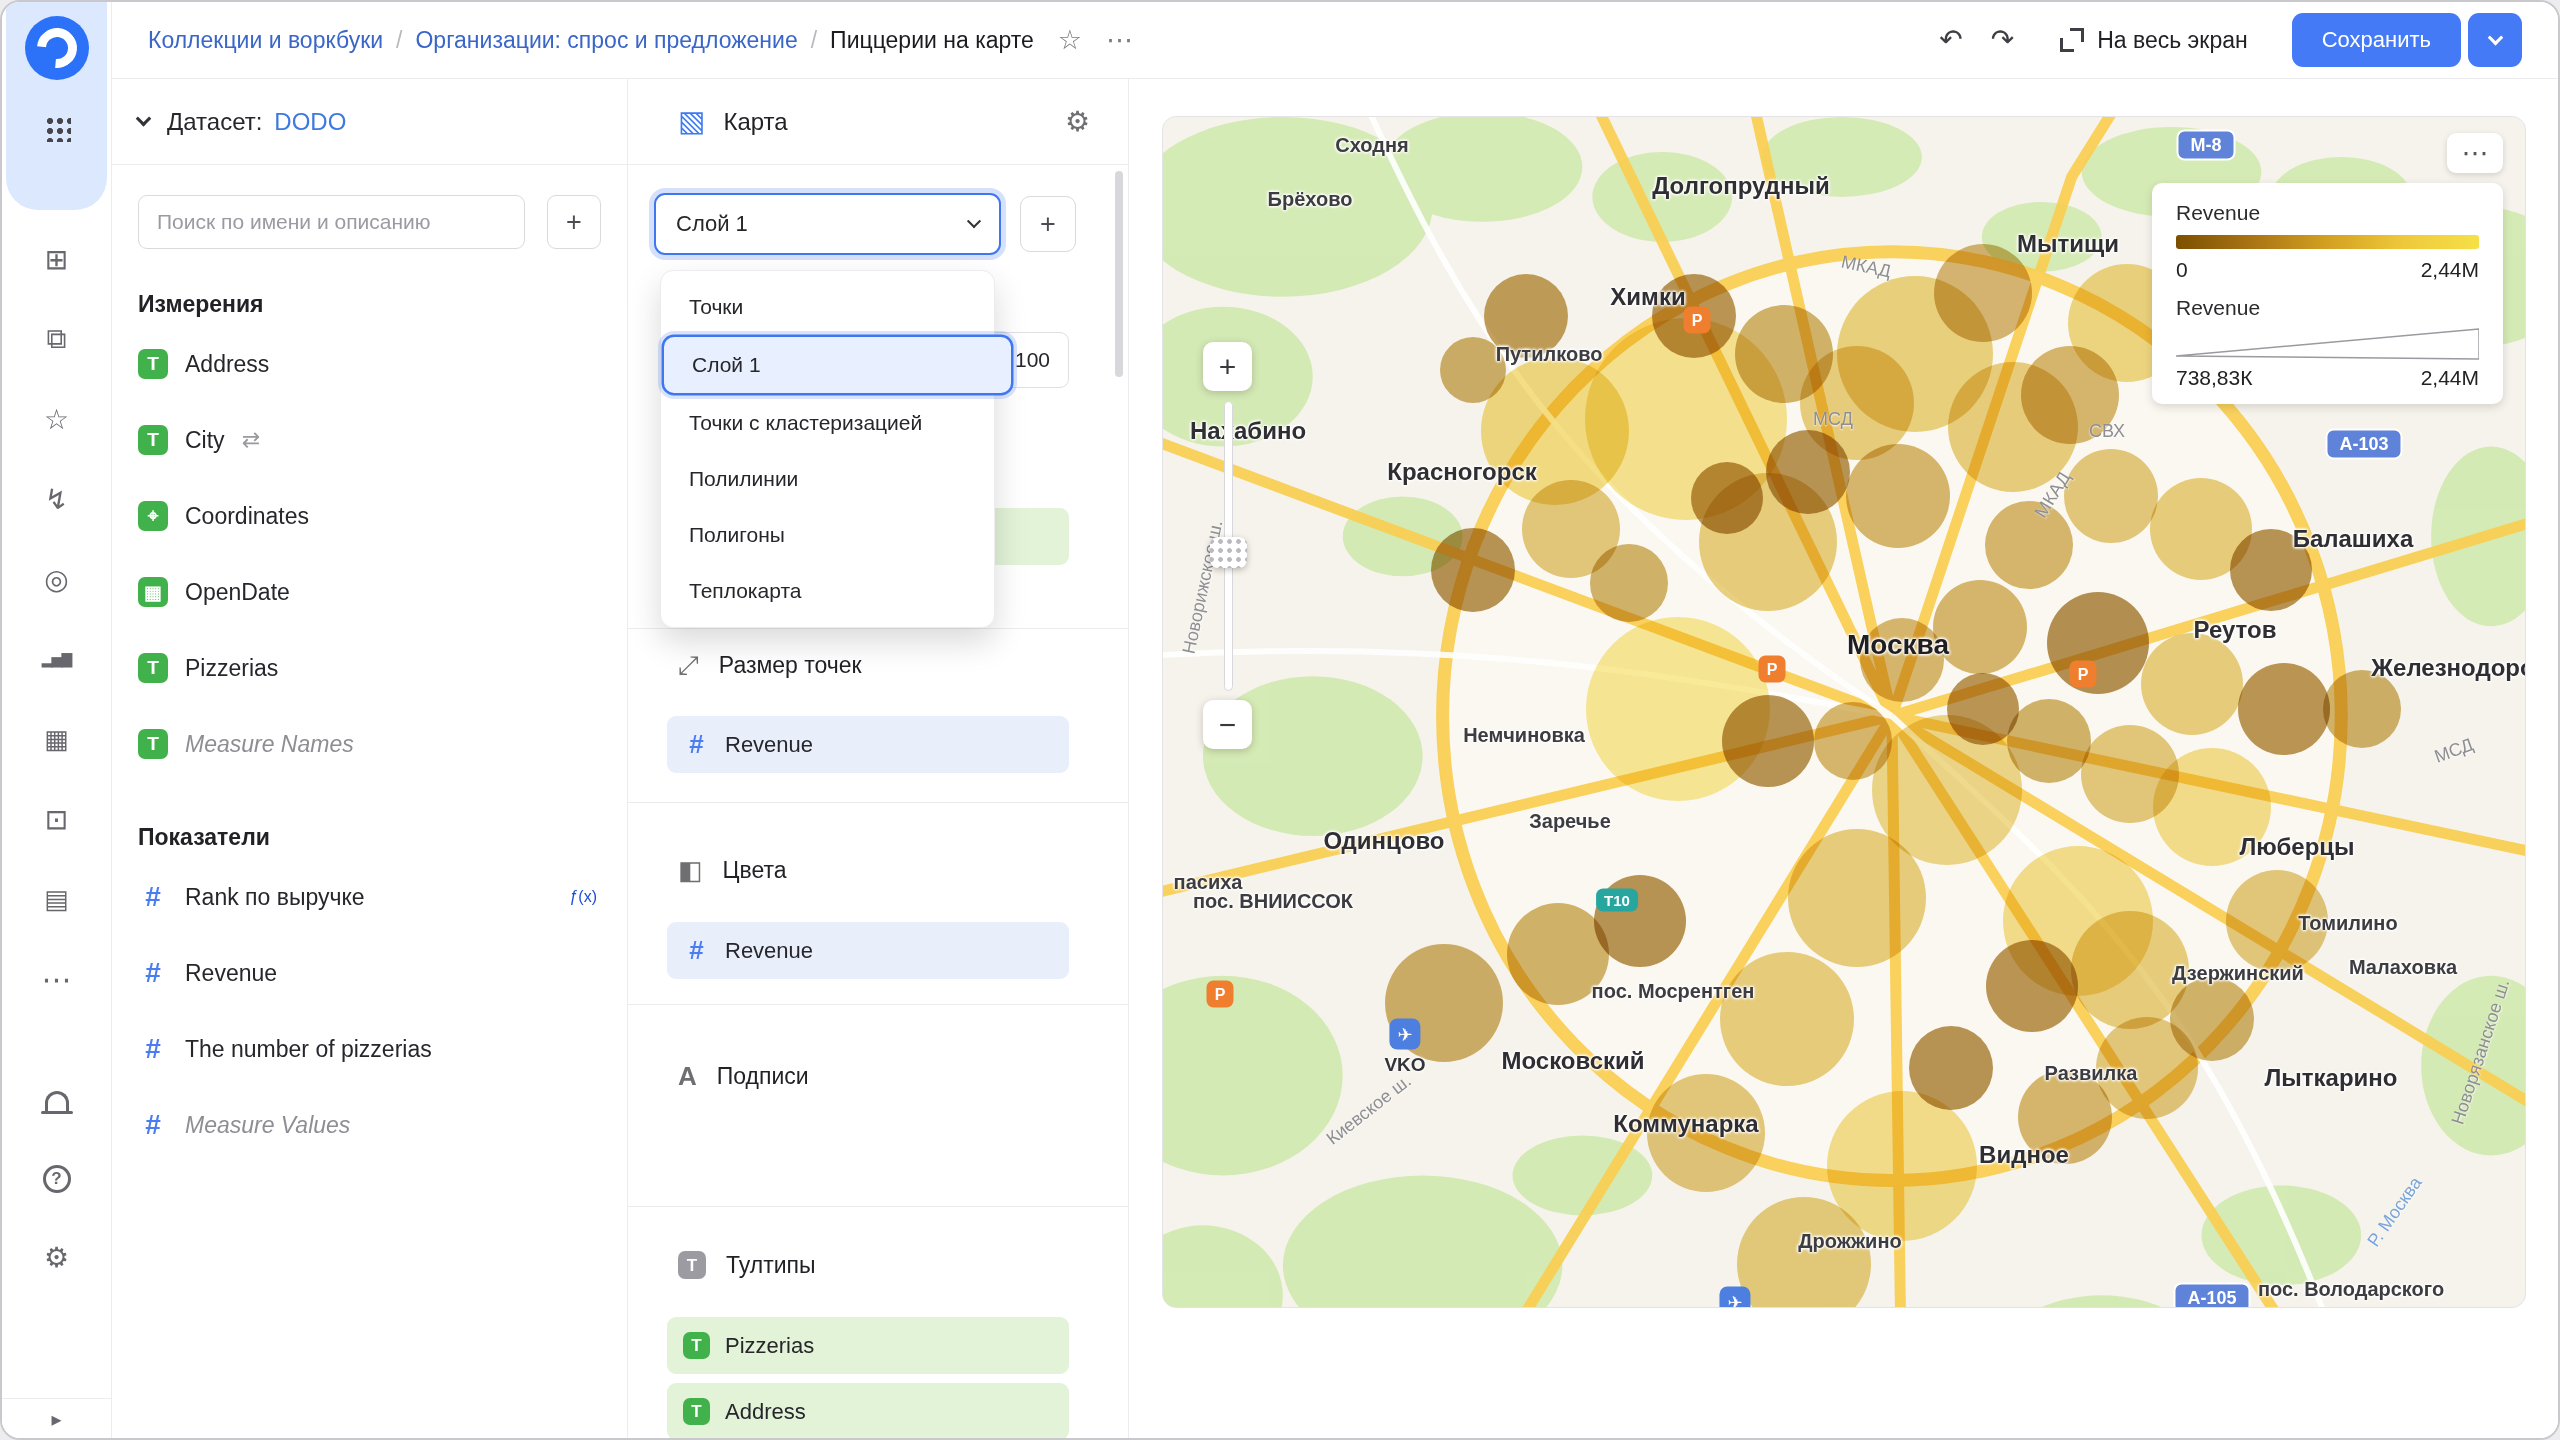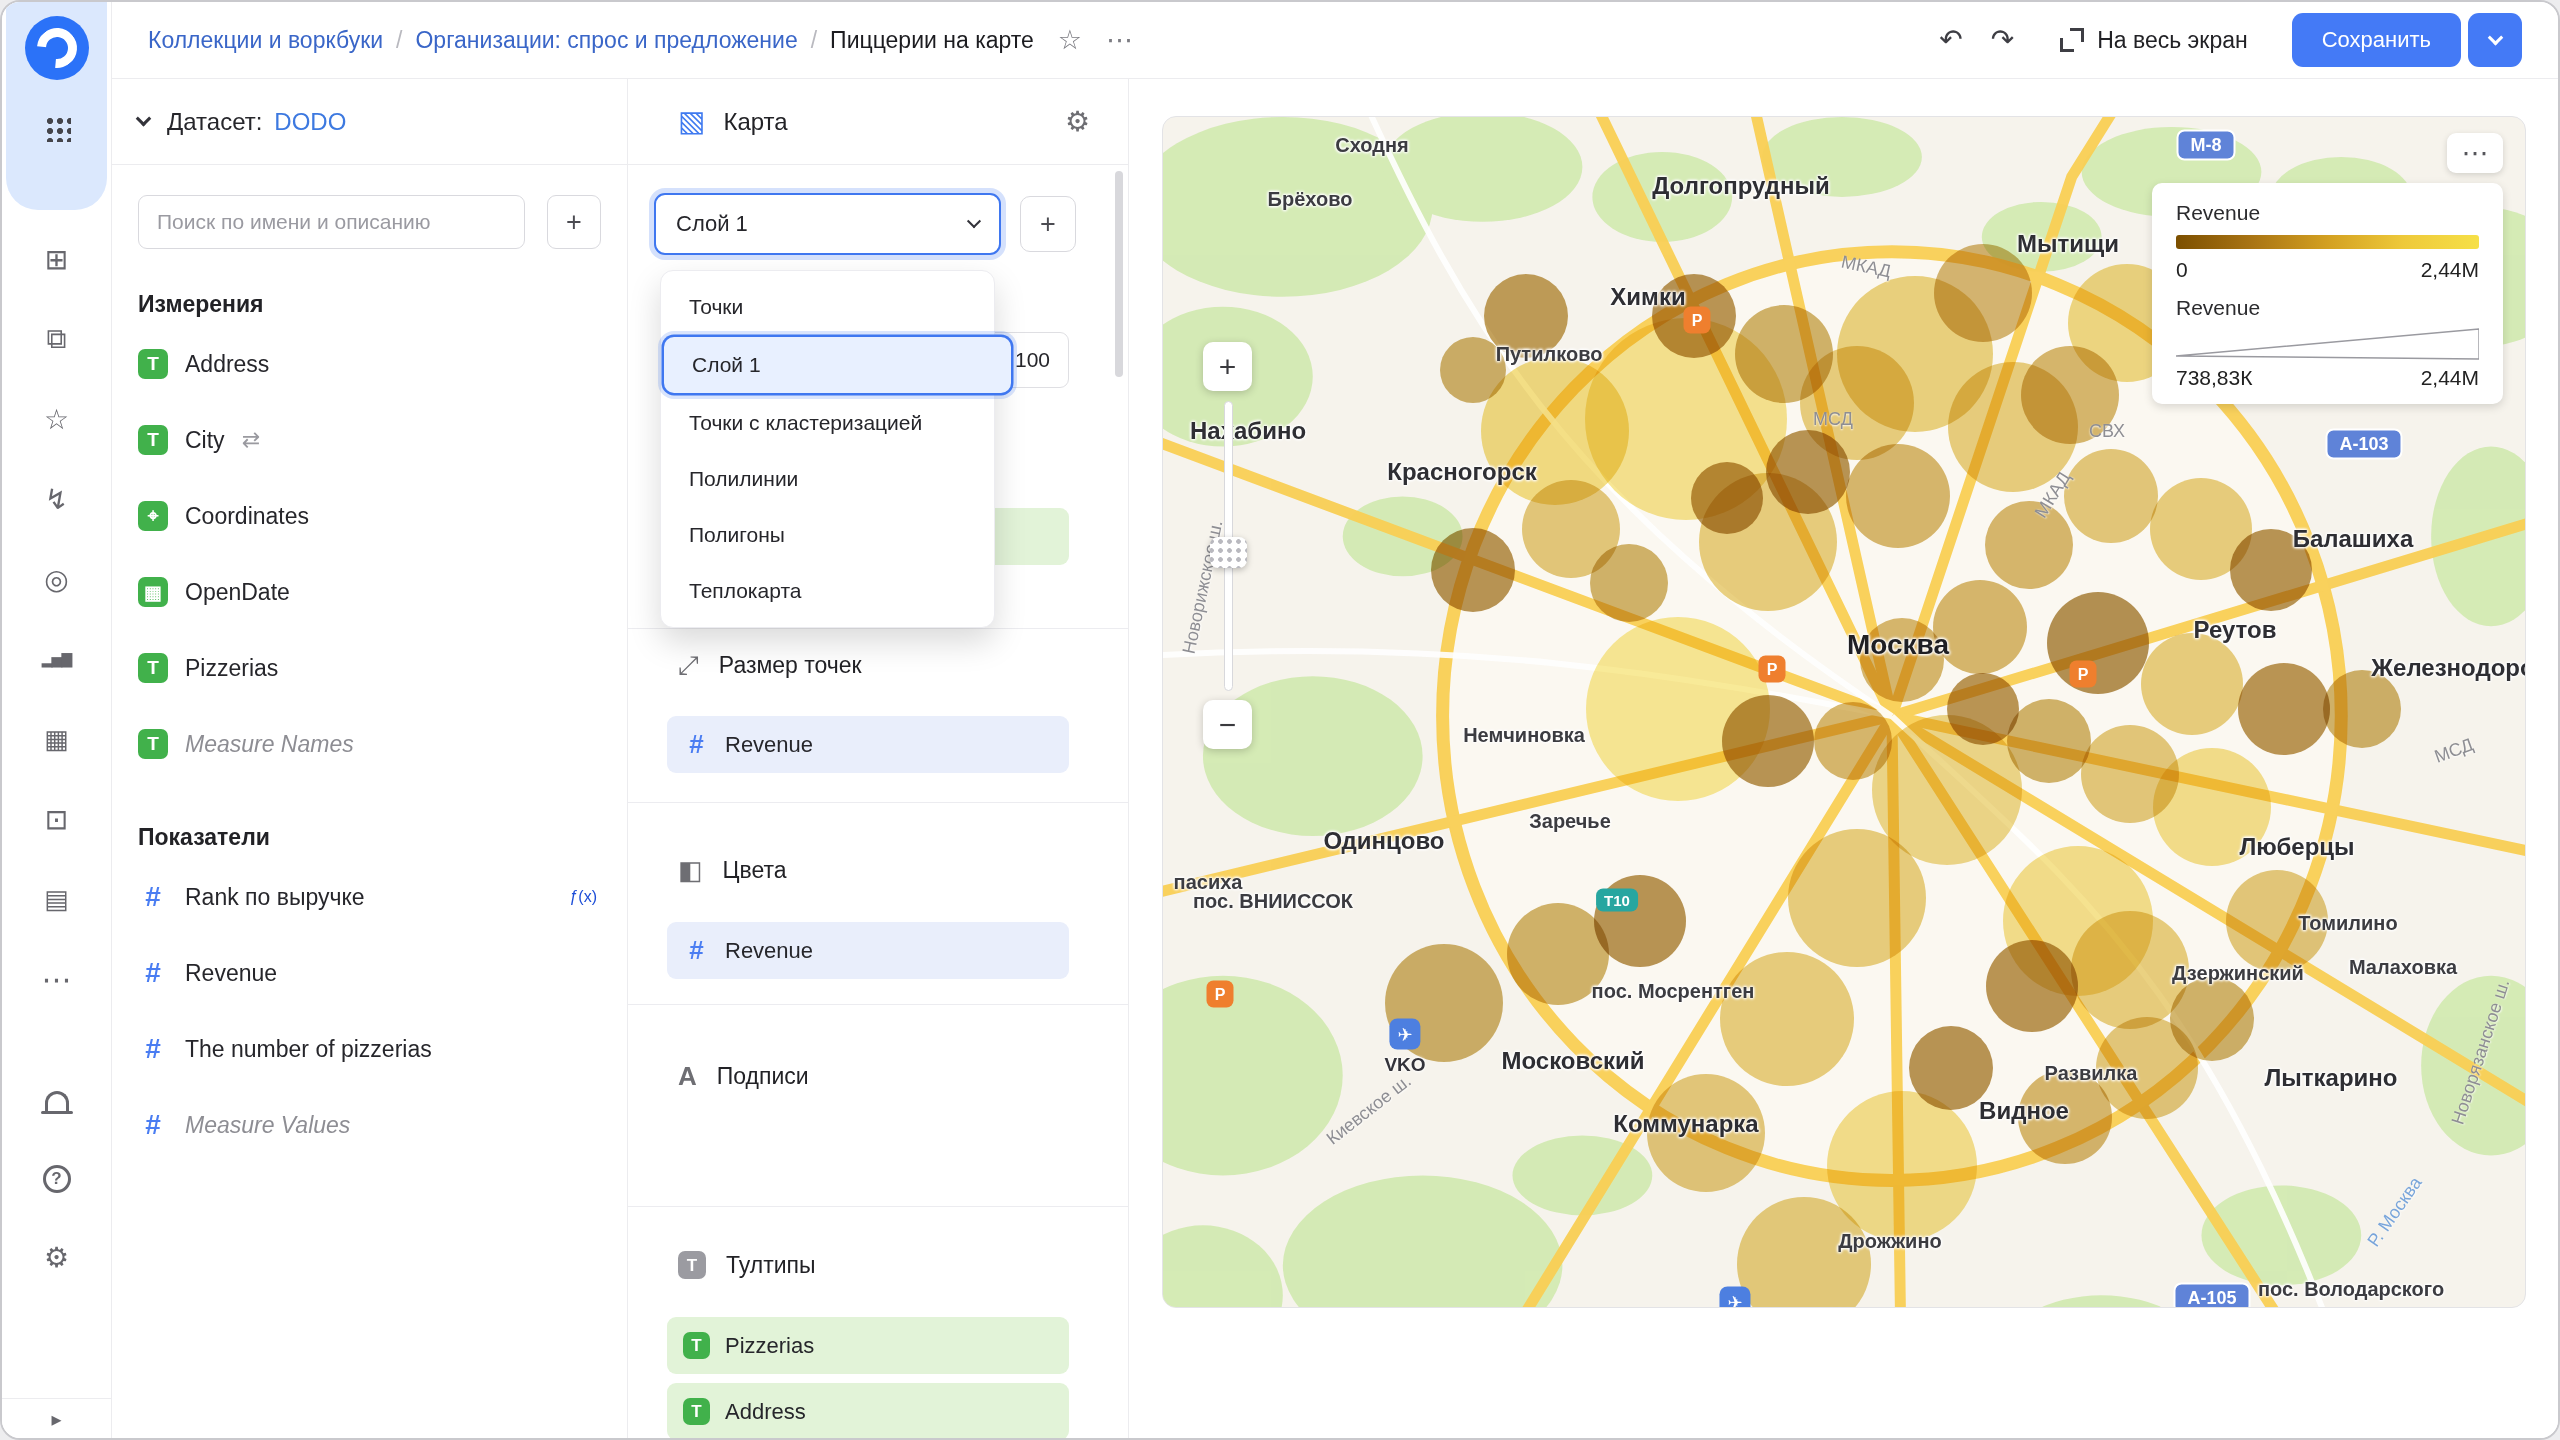--- a/index.html
+++ b/index.html
@@ -445,23 +445,23 @@
           <span class="mlabel med" style="left: 45px; top: 765px;">пасиха</span>
           <span class="mlabel med" style="left: 110px; top: 784px;">пос. ВНИИССОК</span>
           <span class="mlabel big" style="left: 1134px; top: 730px;">Люберцы</span>
           <span class="mlabel med" style="left: 1185px; top: 806px;">Томилино</span>
           <span class="mlabel med" style="left: 510px; top: 874px;">пос. Мосрентген</span>
           <span class="mlabel med" style="left: 1075px; top: 856px;">Дзержинский</span>
           <span class="mlabel med" style="left: 1240px; top: 850px;">Малаховка</span>
           <span class="mlabel big" style="left: 410px; top: 944px;">Московский</span>
           <span class="mlabel big" style="left: 523px; top: 1007px;">Коммунарка</span>
           <span class="mlabel med" style="left: 928px; top: 956px;">Развилка</span>
-          <span class="mlabel big" style="left: 861px; top: 994px;">Видное</span>
+          <span class="mlabel big" style="left: 861px; top: 1038px;">Видное</span>
           <span class="mlabel big" style="left: 1168px; top: 961px;">Лыткарино</span>
-          <span class="mlabel med" style="left: 727px; top: 1124px;">Дрожжино</span>
+          <span class="mlabel med" style="left: 687px; top: 1124px;">Дрожжино</span>
           <span class="mlabel big" style="left: 726px; top: 1202px;">Щербинка</span>
           <span class="mlabel big" style="left: 273px; top: 1273px;">Троицк</span>
           <span class="mlabel med" style="left: 1188px; top: 1172px;">пос. Володарского</span>
           <span class="rlabel" style="left: 703px; top: 150px; transform: translate(-50%, -50%) rotate(12deg);">МКАД</span>
           <span class="rlabel" style="left: 890px; top: 378px; transform: translate(-50%, -50%) rotate(-58deg);">МКАД</span>
           <span class="rlabel" style="left: 670px; top: 302px; transform: translate(-50%, -50%) rotate(0deg);">МСД</span>
           <span class="rlabel" style="left: 944px; top: 314px; transform: translate(-50%, -50%) rotate(0deg);">СВХ</span>
           <span class="rlabel" style="left: 1291px; top: 634px; transform: translate(-50%, -50%) rotate(-20deg);">МСД</span>
           <span class="rlabel" style="left: 40px; top: 470px; transform: translate(-50%, -50%) rotate(-78deg);">Новорижское ш.</span>
           <span class="rlabel" style="left: 206px; top: 993px; transform: translate(-50%, -50%) rotate(-38deg);">Киевское ш.</span>

